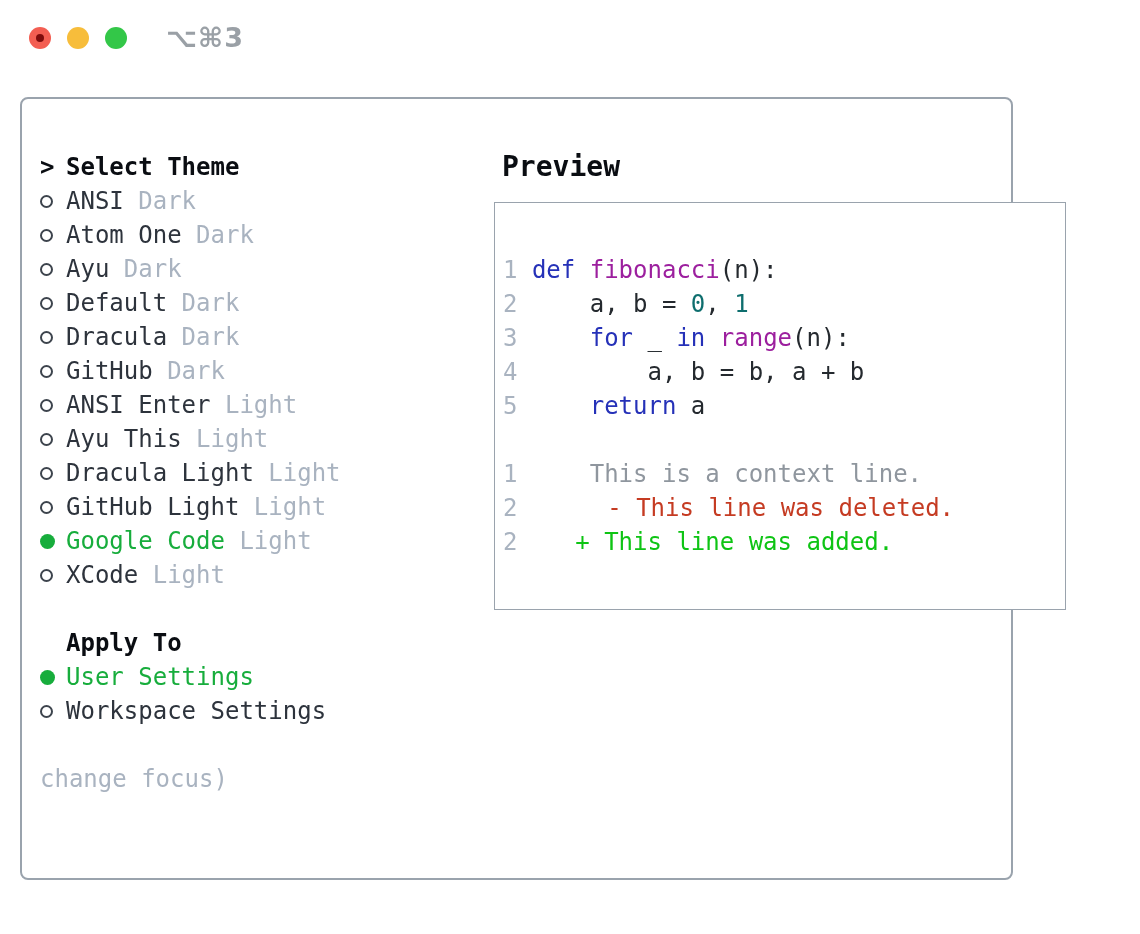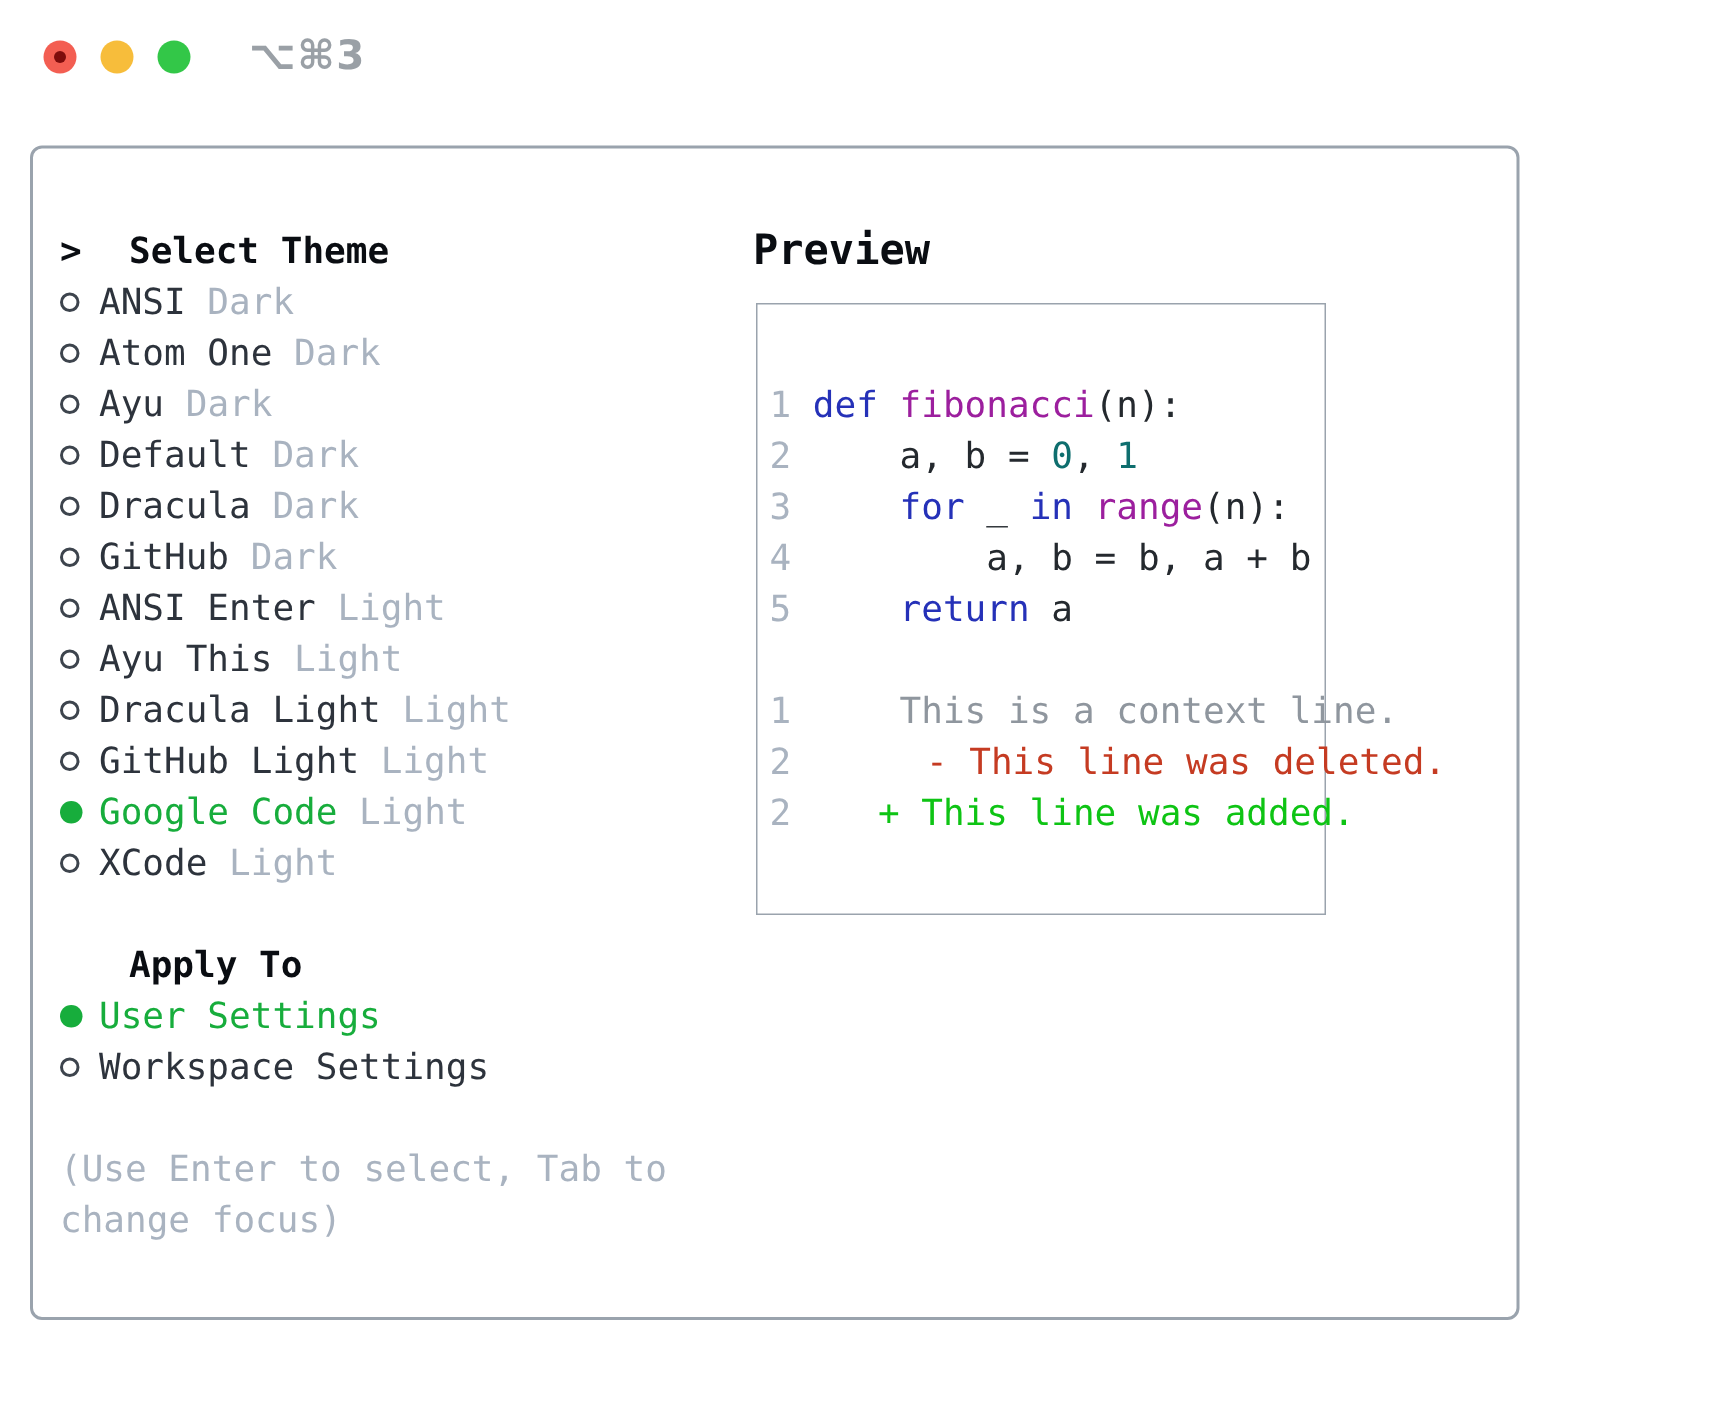--- a/index.html
+++ b/index.html
@@ -43,32 +43,32 @@
   
   .left-col{position:absolute;left:18px;top:51px;width:450px;font-size:24px;}
   .row{display:flex;align-items:center;height:34px;white-space:pre;}
   .bullet{display:inline-flex;width:26px;align-items:center;flex:0 0 26px;}
   .caret{font-weight:bold;color:var(--text-heading);}
   .radio{
     width:13px;height:13px;border-radius:50%;
     border:2px solid var(--radio-outline);display:inline-block;
   }
   .radio.selected{border:none;width:15px;height:15px;background:var(--selection-green);}
-  .heading{font-weight:bold;color:var(--text-heading);margin-left:20px;}
+  .heading{font-weight:bold;color:var(--text-heading);}
   .t-name{color:var(--text-primary);}
   .t-name.selected{color:var(--selection-green);}
   .t-var{color:var(--text-muted);}
   .hint{color:var(--text-muted);}
   
   .preview-heading{
     position:absolute;left:480px;top:51px;height:34px;line-height:34px;
     font-size:28px;font-weight:bold;color:var(--text-heading);
   }
   .preview-box{
-    position:absolute;left:482px;top:103px;width:380px;height:408px;
+    position:absolute;left:472px;top:103px;width:572px;height:408px;
     border:1.5px solid var(--panel-border);background:#fff;
   }
   #code-block{position:absolute;left:8px;top:50px;font-size:24px;}
   .code-line{height:34px;line-height:34px;white-space:pre;}
   .tok-ln{color:var(--line-number);}
   .tok-kw{color:var(--code-keyword);}
   .tok-fn{color:var(--code-function);}
   .tok-lit{color:var(--code-literal);}
   .tok-pl{color:var(--code-plain);}
   .tok-ctx{color:var(--diff-context-gray);}
@@ -111,21 +111,20 @@
         </div>
       <div class="row"></div>
       <div class="row">
         <span class="bullet"></span><span class="heading">Apply To</span>
       </div>
       <div id="apply-list">
           <div class="row"><span class="bullet"><span class="radio selected"></span></span><span class="t-name selected">User Settings</span></div>
           <div class="row"><span class="bullet"><span class="radio"></span></span><span class="t-name">Workspace Settings</span></div>
         </div>
       <div class="row"></div>
-      <div class="row hint">(Use Enter to select, Tab to</div>
       <div class="row hint">change focus)</div>
     </div>
 
     <div class="preview-heading">Preview</div>
     <div class="preview-box">
       <div id="code-block">
           <div class="code-line"><span class="tok-ln">1 </span><span class="tok-kw">def</span><span class="tok-pl"> </span><span class="tok-fn">fibonacci</span><span class="tok-pl">(n):</span></div>
           <div class="code-line"><span class="tok-ln">2 </span><span class="tok-pl">    a, b = </span><span class="tok-lit">0</span><span class="tok-pl">, </span><span class="tok-lit">1</span></div>
           <div class="code-line"><span class="tok-ln">3 </span><span class="tok-pl">    </span><span class="tok-kw">for</span><span class="tok-pl"> _ </span><span class="tok-kw">in</span><span class="tok-pl"> </span><span class="tok-fn">range</span><span class="tok-pl">(n):</span></div>
           <div class="code-line"><span class="tok-ln">4 </span><span class="tok-pl">        a, b = b, a + b</span></div>

